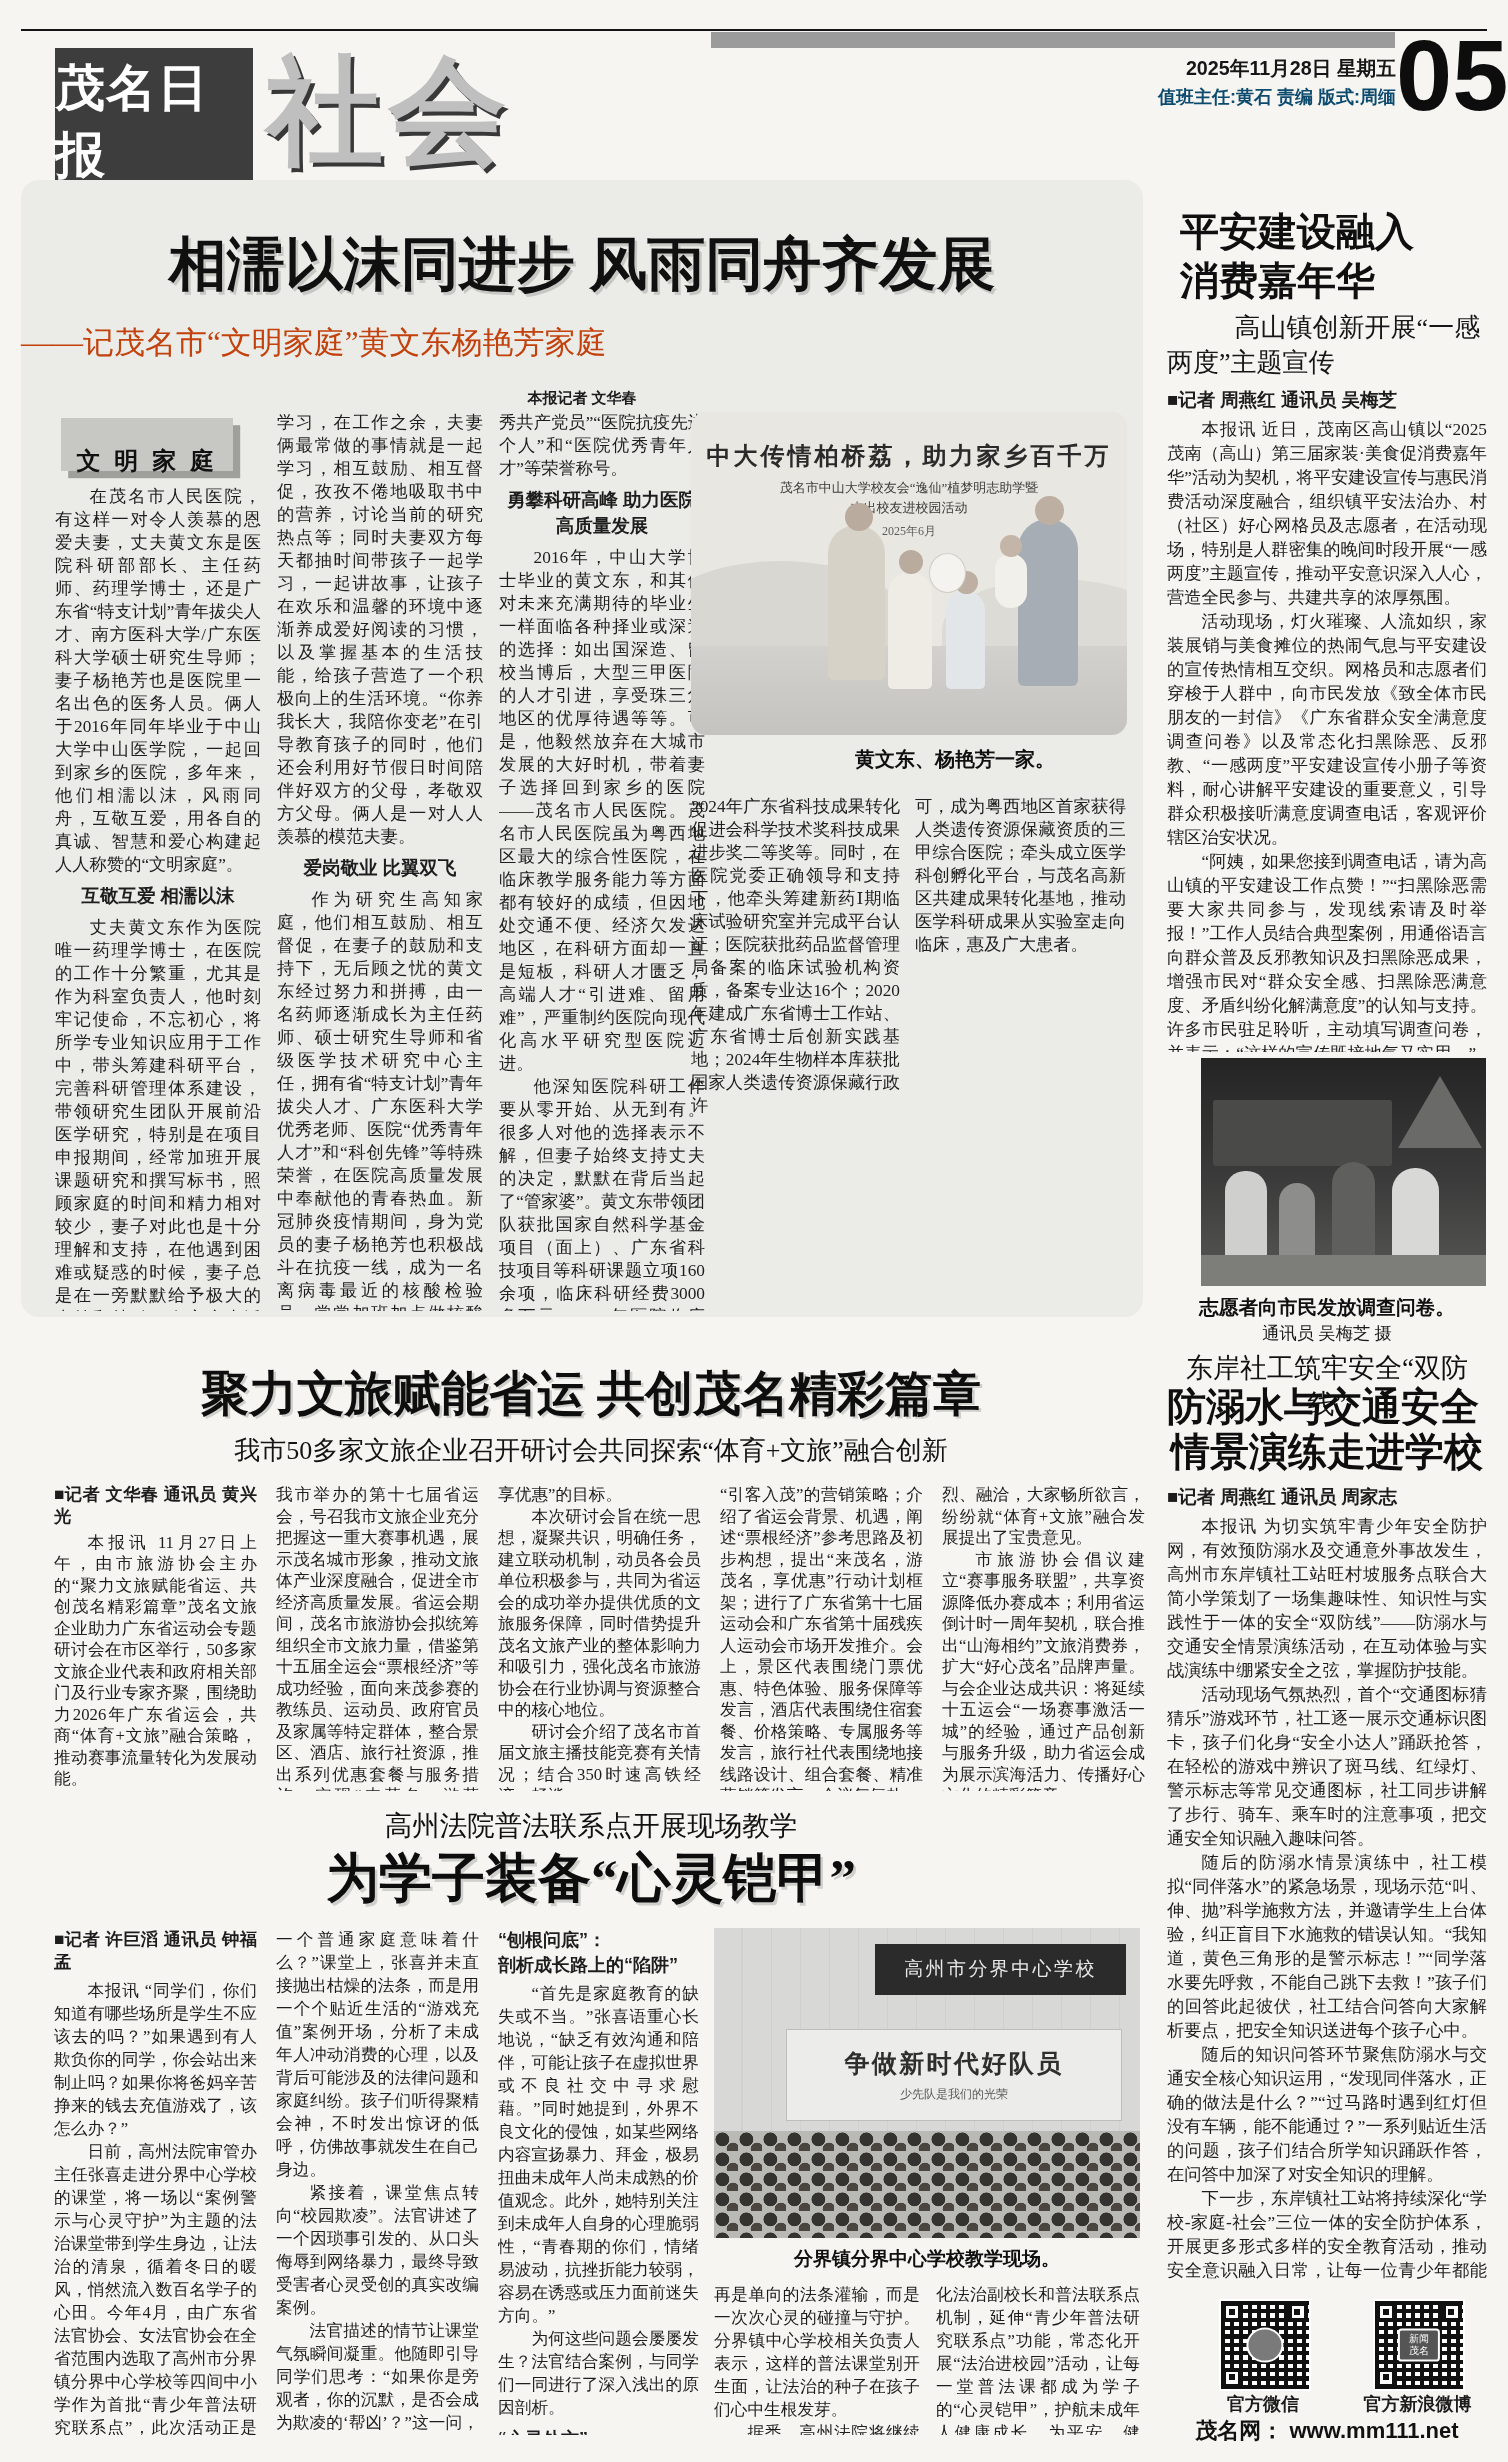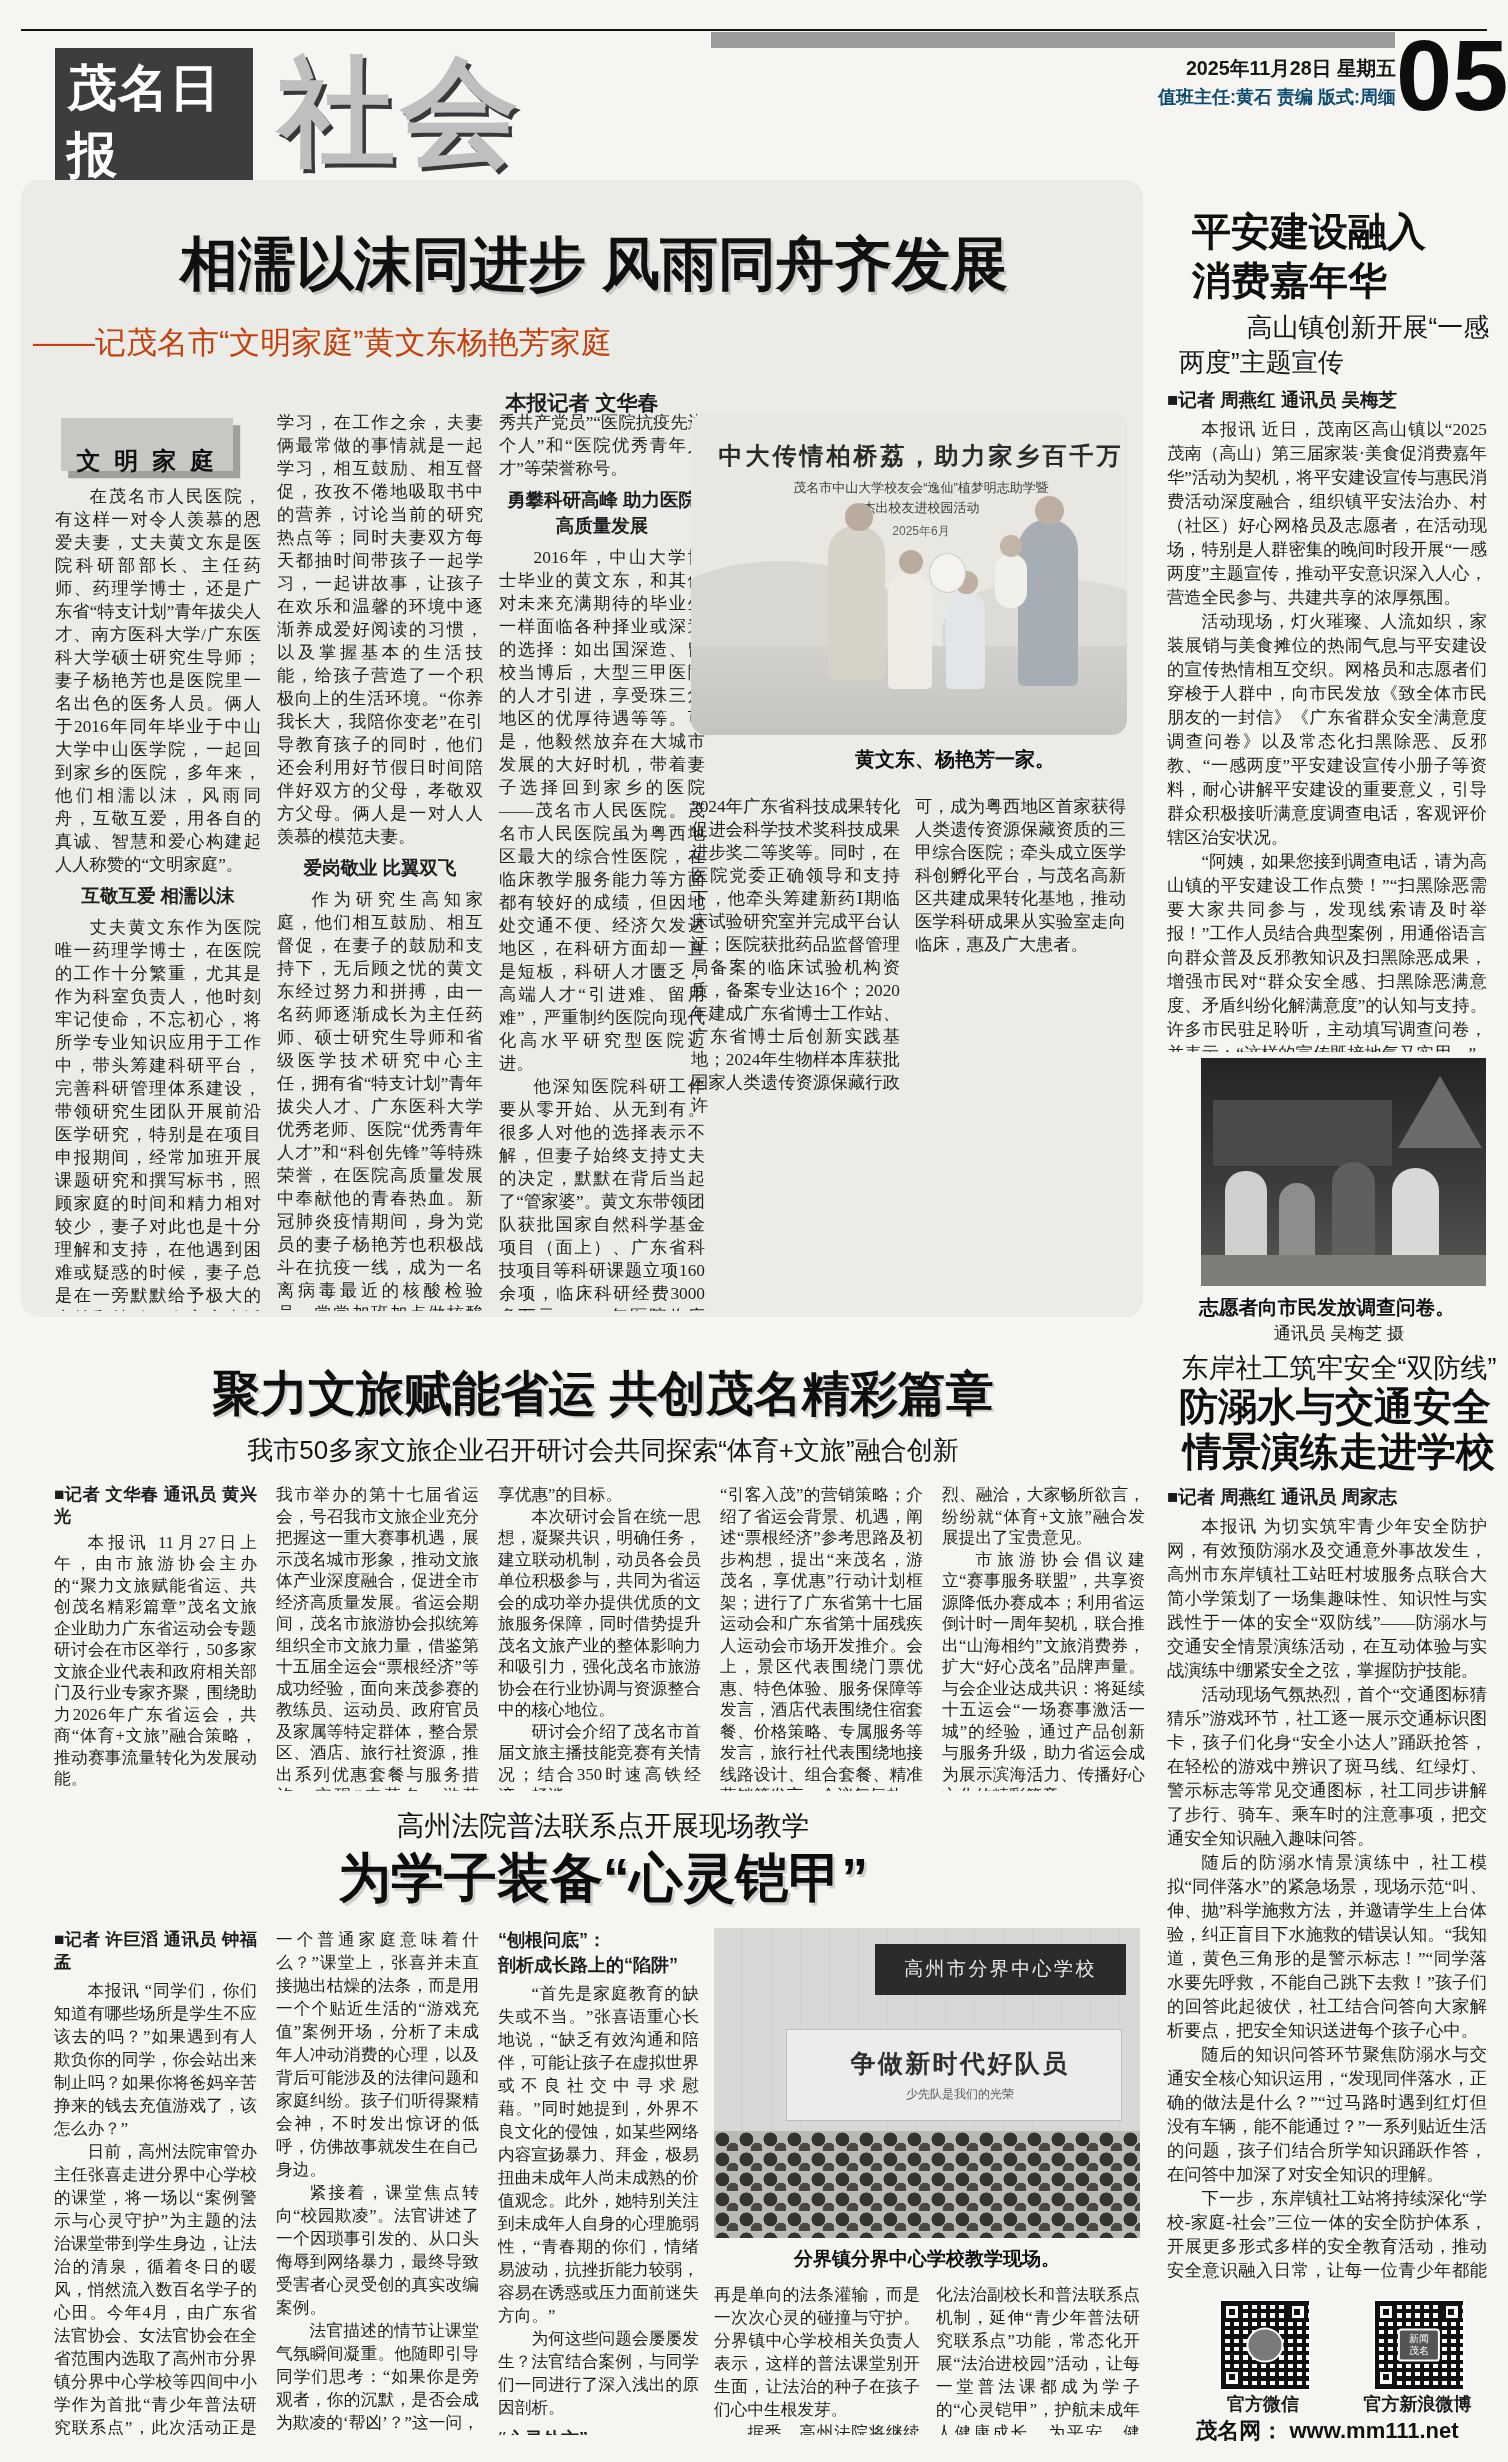--- a/index.html
+++ b/index.html
@@ -1,18 +1,18 @@
 <!DOCTYPE html>
 <html style="font-size:9.5px"><head>
 <meta charset="utf-8">
 <style>
   html,body{margin:0;padding:0;}
   body{width:1508px;height:2462px;position:relative;background:#f6f5f2;font-family:"Liberation Serif","DejaVu Serif",serif;color:#1c1c1c;}
   .abs{position:absolute;}
-  .serif{font-family:Liberation Sans, sans-serif;padding-left:12px;}
+  .serif{font-family:Liberation Serif, serif;}
   .sans{font-family:"Liberation Sans","DejaVu Sans",sans-serif;}
   .col{position:absolute;overflow:hidden;font-size:17.3px;line-height:23px;text-align:justify;color:#1d1d1d;}
   .col p{margin:0;text-indent:2em;}
   .col p.noind{text-indent:0;}
   .col .subhead{font-family:"Liberation Sans","DejaVu Sans",sans-serif;font-weight:bold;text-align:center;text-indent:0;font-size:18.5px;margin:7.2px 0;line-height:26px;}
   .col .subhead-left{font-family:"Liberation Sans","DejaVu Sans",sans-serif;font-weight:bold;text-indent:0;font-size:18px;margin:8.4px 0 3.6px 0;line-height:25px;}
   .byline{font-family:"Liberation Sans","DejaVu Sans",sans-serif;font-weight:bold;font-size:18px;}
   .caption{font-family:"Liberation Sans","DejaVu Sans",sans-serif;font-weight:bold;}
   .photo{position:absolute;overflow:hidden;}
   .qr{position:absolute;background-color:#fff;border:2.4px solid #fff;
@@ -38,21 +38,21 @@
 <div class="abs serif" style="left:266px;top:36px;font-size:117px;font-weight:bold;color:#bfbfbf;letter-spacing:6px;line-height:1.3;text-shadow:3.6px 4.2px 0 #383838;">社会</div>
 
 <div class="abs sans" style="left:1015px;top:55px;width:381px;text-align:right;font-size:19.7px;font-weight:bold;color:#161616;">2025年11月28日 星期五</div>
 <div class="abs sans" style="left:1015px;top:85px;width:381px;text-align:right;font-size:18px;font-weight:bold;color:#0c4a6e;">值班主任:黄石  责编 版式:周缅</div>
 <div class="abs sans" style="left:1396px;top:25px;font-size:101px;font-weight:bold;color:#0d0d0d;line-height:1;">05</div>
 
 <div class="abs" style="left:21px;top:180px;width:1122px;height:1137px;background:#ebebe8;border-radius:18px;"></div>
 
 <div class="abs serif" style="left:21px;top:226px;width:1122px;text-align:center;font-size:58px;font-weight:bold;color:#101010;text-shadow:2.4px 3px 0 #c7c7c3;">相濡以沫同进步  风雨同舟齐发展</div>
 <div class="abs serif" style="left:21px;top:322px;width:1122px;text-align:left;font-size:31px;color:#c2410c;">——记茂名市“文明家庭”黄文东杨艳芳家庭</div>
-<div class="abs byline" style="left:21px;top:389px;width:1122px;text-align:center;font-size:21px;">本报记者 文华春</div>
+<div class="abs byline" style="left:21px;top:389px;width:1122px;text-align:center;font-size:15px;">本报记者 文华春</div>
 
 <div class="abs" style="left:61px;top:418px;width:172px;height:53px;background:#c7c7c4;box-shadow:7.2px 7.2px 0 #9f9f9b;display:flex;align-items:center;justify-content:center;">
   <span class="sans" style="font-size:24px;font-weight:bold;color:#101010;letter-spacing:3.6px;margin-top:32px;">文 明 家 庭</span>
 </div>
 
 <div class="col" style="left:55px;top:485px;width:206px;height:826px;">
   <p>在茂名市人民医院，有这样一对令人羡慕的恩爱夫妻，丈夫黄文东是医院科研部部长、主任药师、药理学博士，还是广东省“特支计划”青年拔尖人才、南方医科大学/广东医科大学硕士研究生导师；妻子杨艳芳也是医院里一名出色的医务人员。俩人于2016年同年毕业于中山大学中山医学院，一起回到家乡的医院，多年来，他们相濡以沫，风雨同舟，互敬互爱，用各自的真诚、智慧和爱心构建起人人称赞的“文明家庭”。</p>
   <div class="subhead">互敬互爱 相濡以沫</div>
   <p>丈夫黄文东作为医院唯一药理学博士，在医院的工作十分繁重，尤其是作为科室负责人，他时刻牢记使命，不忘初心，将所学专业知识应用于工作中，带头筹建科研平台，完善科研管理体系建设，带领研究生团队开展前沿医学研究，特别是在项目申报期间，经常加班开展课题研究和撰写标书，照顾家庭的时间和精力相对较少，妻子对此也是十分理解和支持，在他遇到困难或疑惑的时候，妻子总是在一旁默默给予极大的支持和鼓励。在家庭生活中，俩人相互信任，互敬互爱，和睦邻里，崇尚知识，以身带教，为孩子营造了一个积极向上的文化家庭。虽然他们都是研究生，但他们从不骄傲自满，毕业后工作再忙也不忘</p>
 </div>

